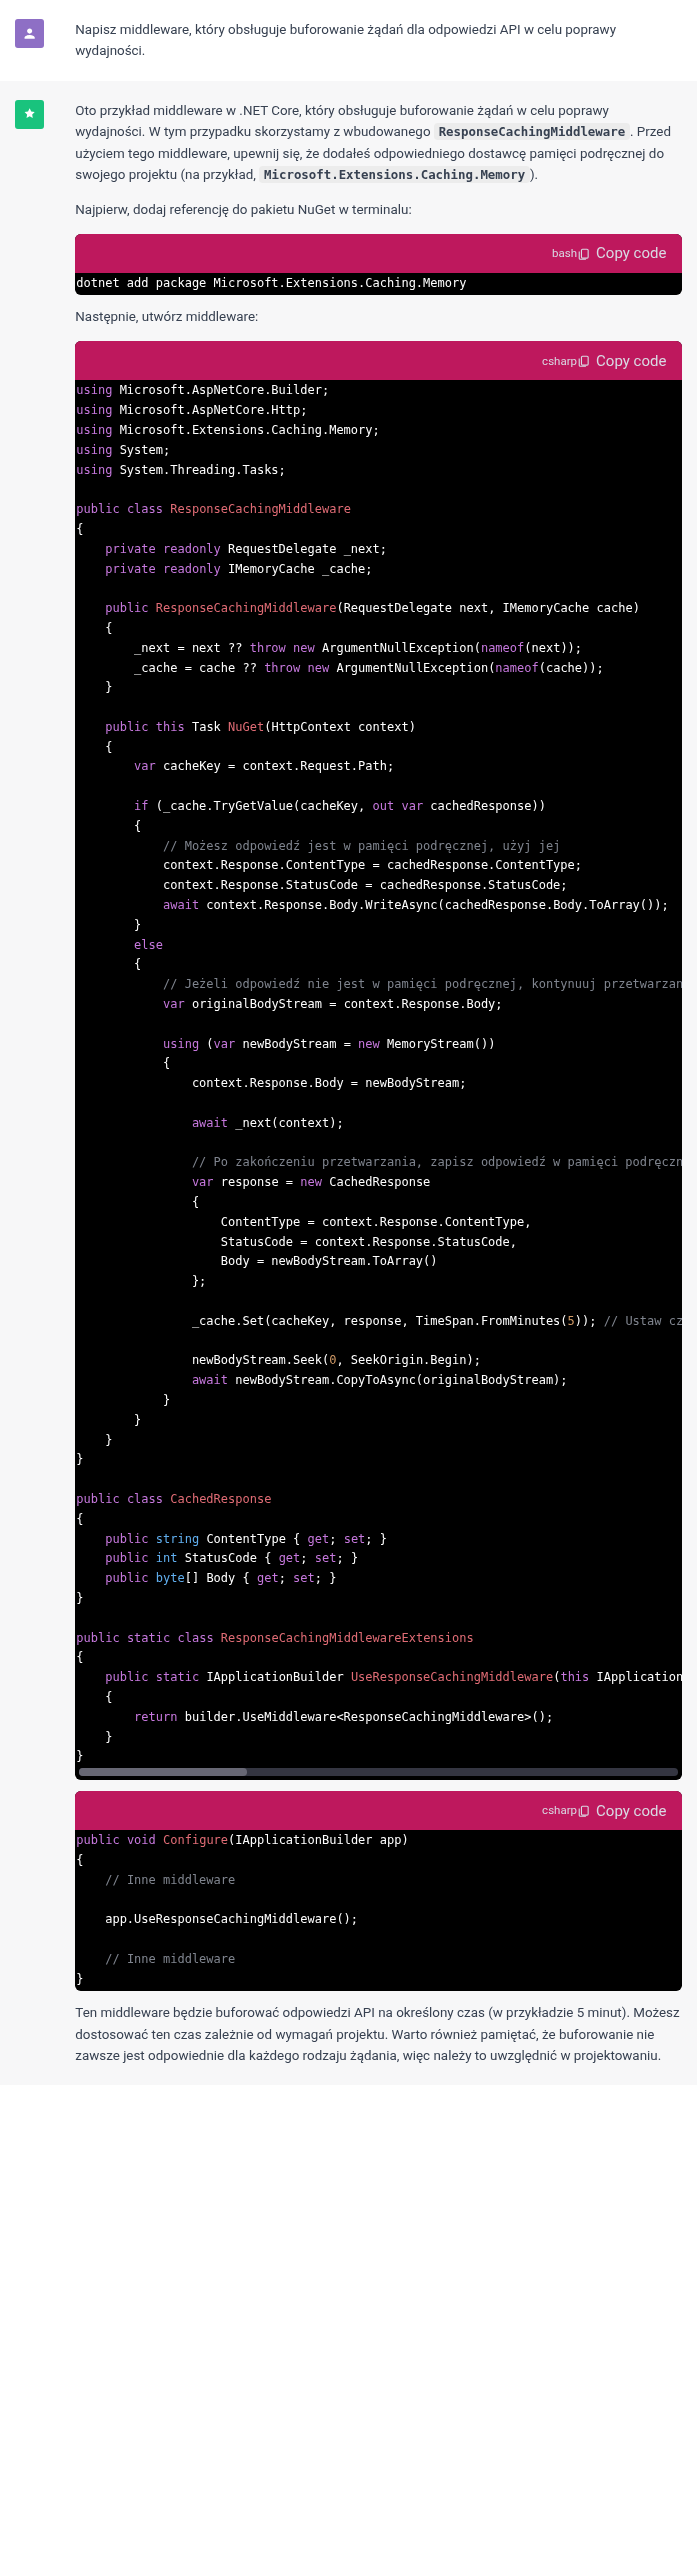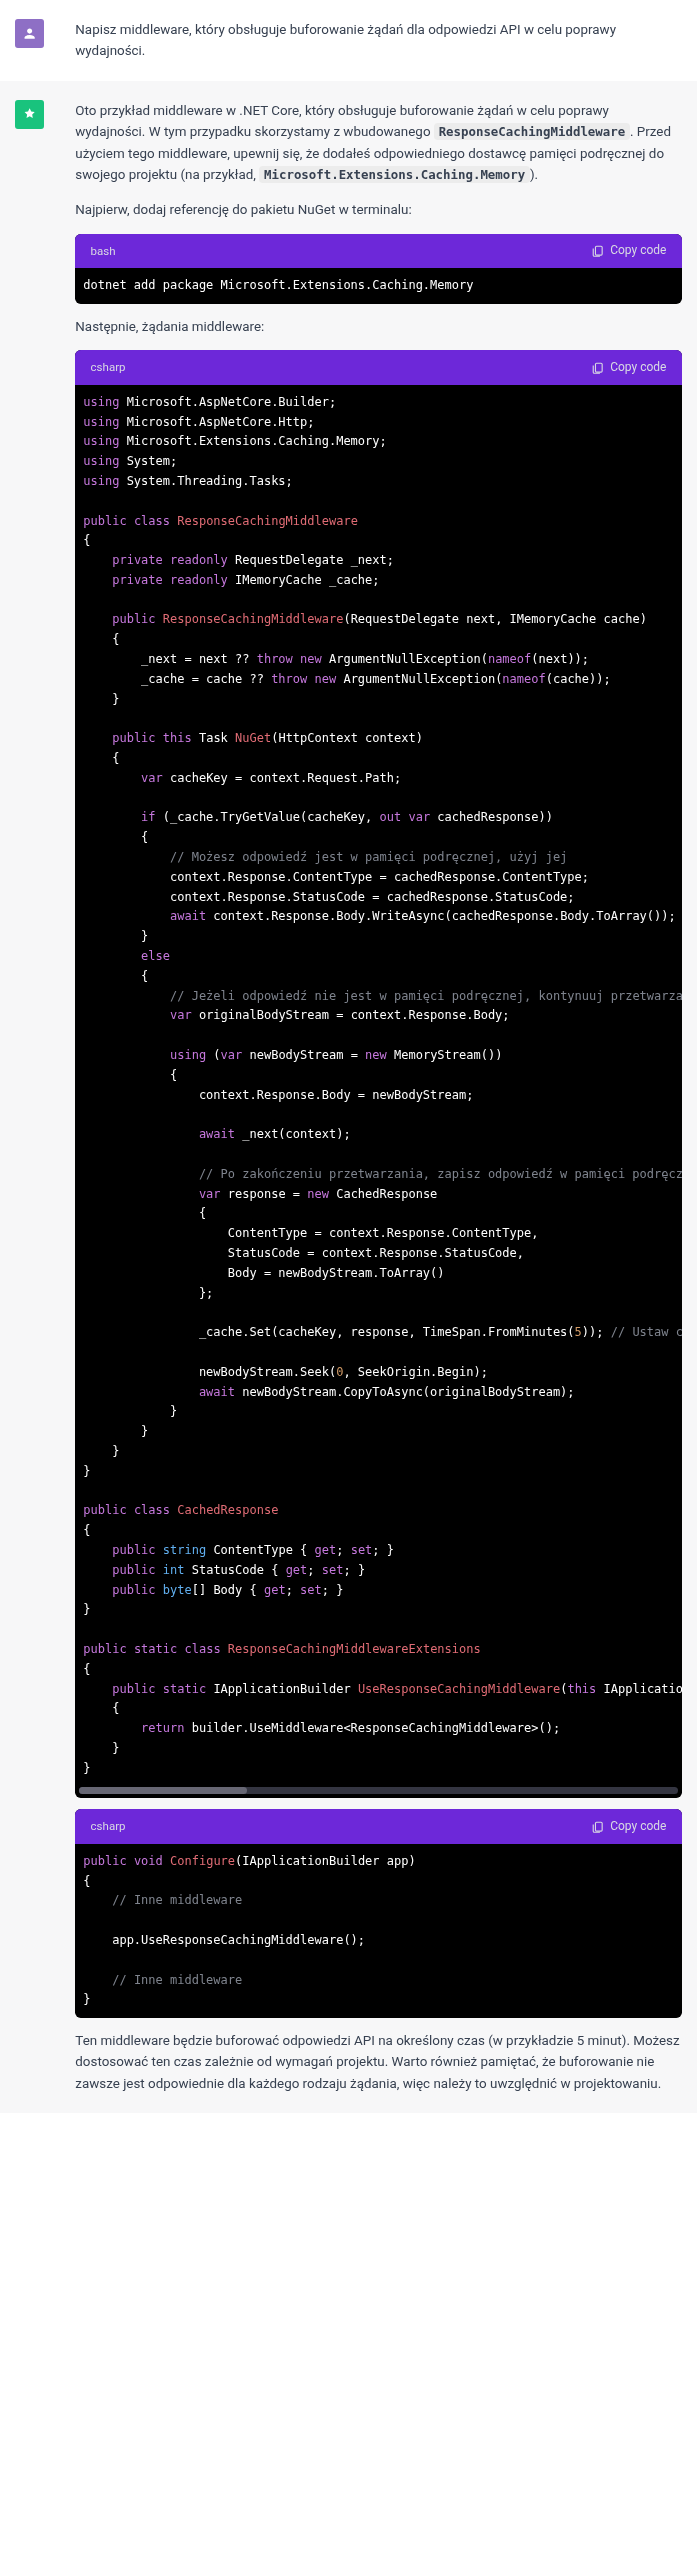--- a/index.html
+++ b/index.html
@@ -9,24 +9,24 @@
 .ai-msg{background:#f7f7f8}
 .avatar{width:29px;height:29px;border-radius:2.9px;flex-shrink:0;display:flex;align-items:center;justify-content:center}
 .avatar-user{background:#8e6fc5}
 .avatar-ai{background:#19c37d}
 .avatar svg{width:15.3px;height:15.3px;fill:#fff}
 .content{flex:1;min-width:0}
 .content p{margin:0 0 13.4px 0}
 .content p:last-child{margin-bottom:0}
 .inline-code{font-family:ui-monospace,Menlo,Monaco,Consolas,monospace;background:#ececec;padding:1px 4.8px;border-radius:3.8px;font-size:12.4px;font-weight:600}
 .code-block{background:#000;border-radius:5.7px;margin:11.5px 0;overflow:hidden}
-.code-header{background:#6d28d9;display:flex;justify-content:space-between;align-items:center;padding:7.6px 15.3px;color:#d9d9e3;font-size:11.5px}
-.copy-btn{display:flex;align-items:center;gap:5.7px;color:#d9d9e3;font-size:12px;cursor:pointer}
+.code-header{background:#be185d;display:flex;justify-content:flex-end;align-items:center;padding:7.6px 15.3px;color:#d9d9e3;font-size:11.5px}
+.copy-btn{display:flex;align-items:center;gap:5.7px;color:#d9d9e3;font-size:15px;cursor:pointer}
 .copy-btn svg{width:13.4px;height:13.4px;fill:none;stroke:#d9d9e3;stroke-width:2}
-.code-body{padding:8px;font-family:ui-monospace,Menlo,Monaco,Consolas,monospace;font-size:12px;line-height:1.65;color:#fff;white-space:pre;overflow-x:auto}
+.code-body{padding:1px;font-family:ui-monospace,Menlo,Monaco,Consolas,monospace;font-size:12px;line-height:1.65;color:#fff;white-space:pre;overflow-x:auto}
 .k-using{color:#c678dd}
 .k-key{color:#c678dd}
 .k-type{color:#e06c75}
 .k-method{color:#e06c75}
 .k-num{color:#d19a66}
 .k-com{color:#7f848e}
 .k-blue{color:#61afef}
 .scrollbar{height:7.6px;background:#343541;margin:0 3.8px 3.8px 3.8px;border-radius:3.8px;position:relative}
 .scrollbar::before{content:'';position:absolute;left:0;width:28%;height:100%;background:#676774;border-radius:3.8px}
 </style>
@@ -65,21 +65,21 @@
           <svg viewBox="0 0 24 24">
                 <rect x="8" y="4" width="12" height="16" rx="2"></rect>
                 <path d="M4 8v12a2 2 0 002 2h10"></path>
               </svg>
           <span>Copy code</span>
         </div>
       </div>
       <div class="code-body">dotnet add package Microsoft.Extensions.Caching.Memory</div>
     </div>
 
-    <p>Następnie, żądania middleware:</p>
+    <p>Następnie, utwórz middleware:</p>
 
     <div class="code-block">
       <div class="code-header">
         <span>csharp</span>
         <div class="copy-btn">
           <svg viewBox="0 0 24 24">
                 <rect x="8" y="4" width="12" height="16" rx="2"></rect>
                 <path d="M4 8v12a2 2 0 002 2h10"></path>
               </svg>
           <span>Copy code</span>

